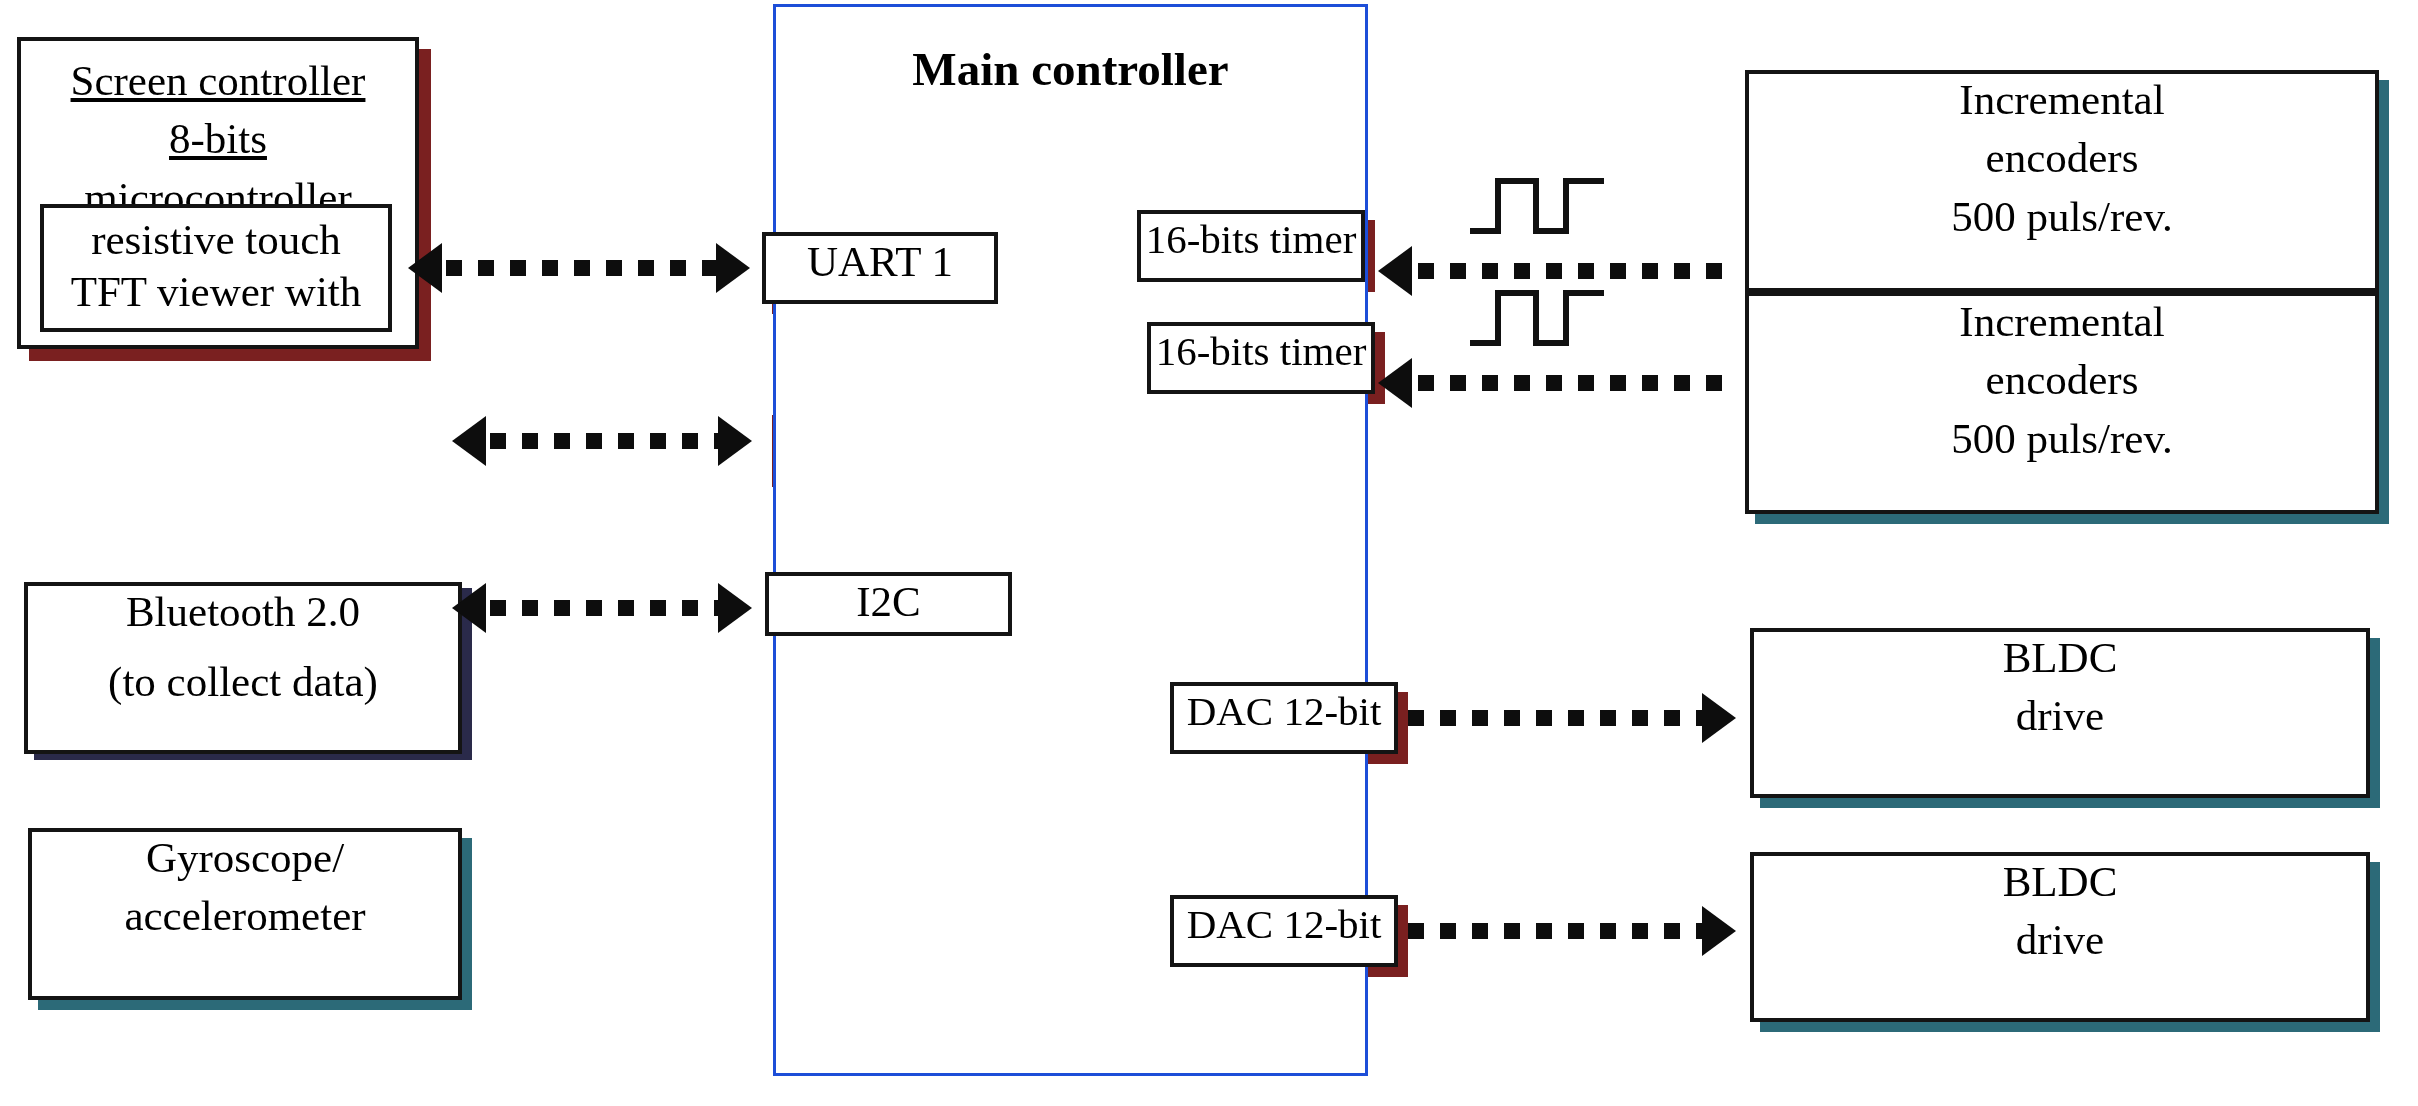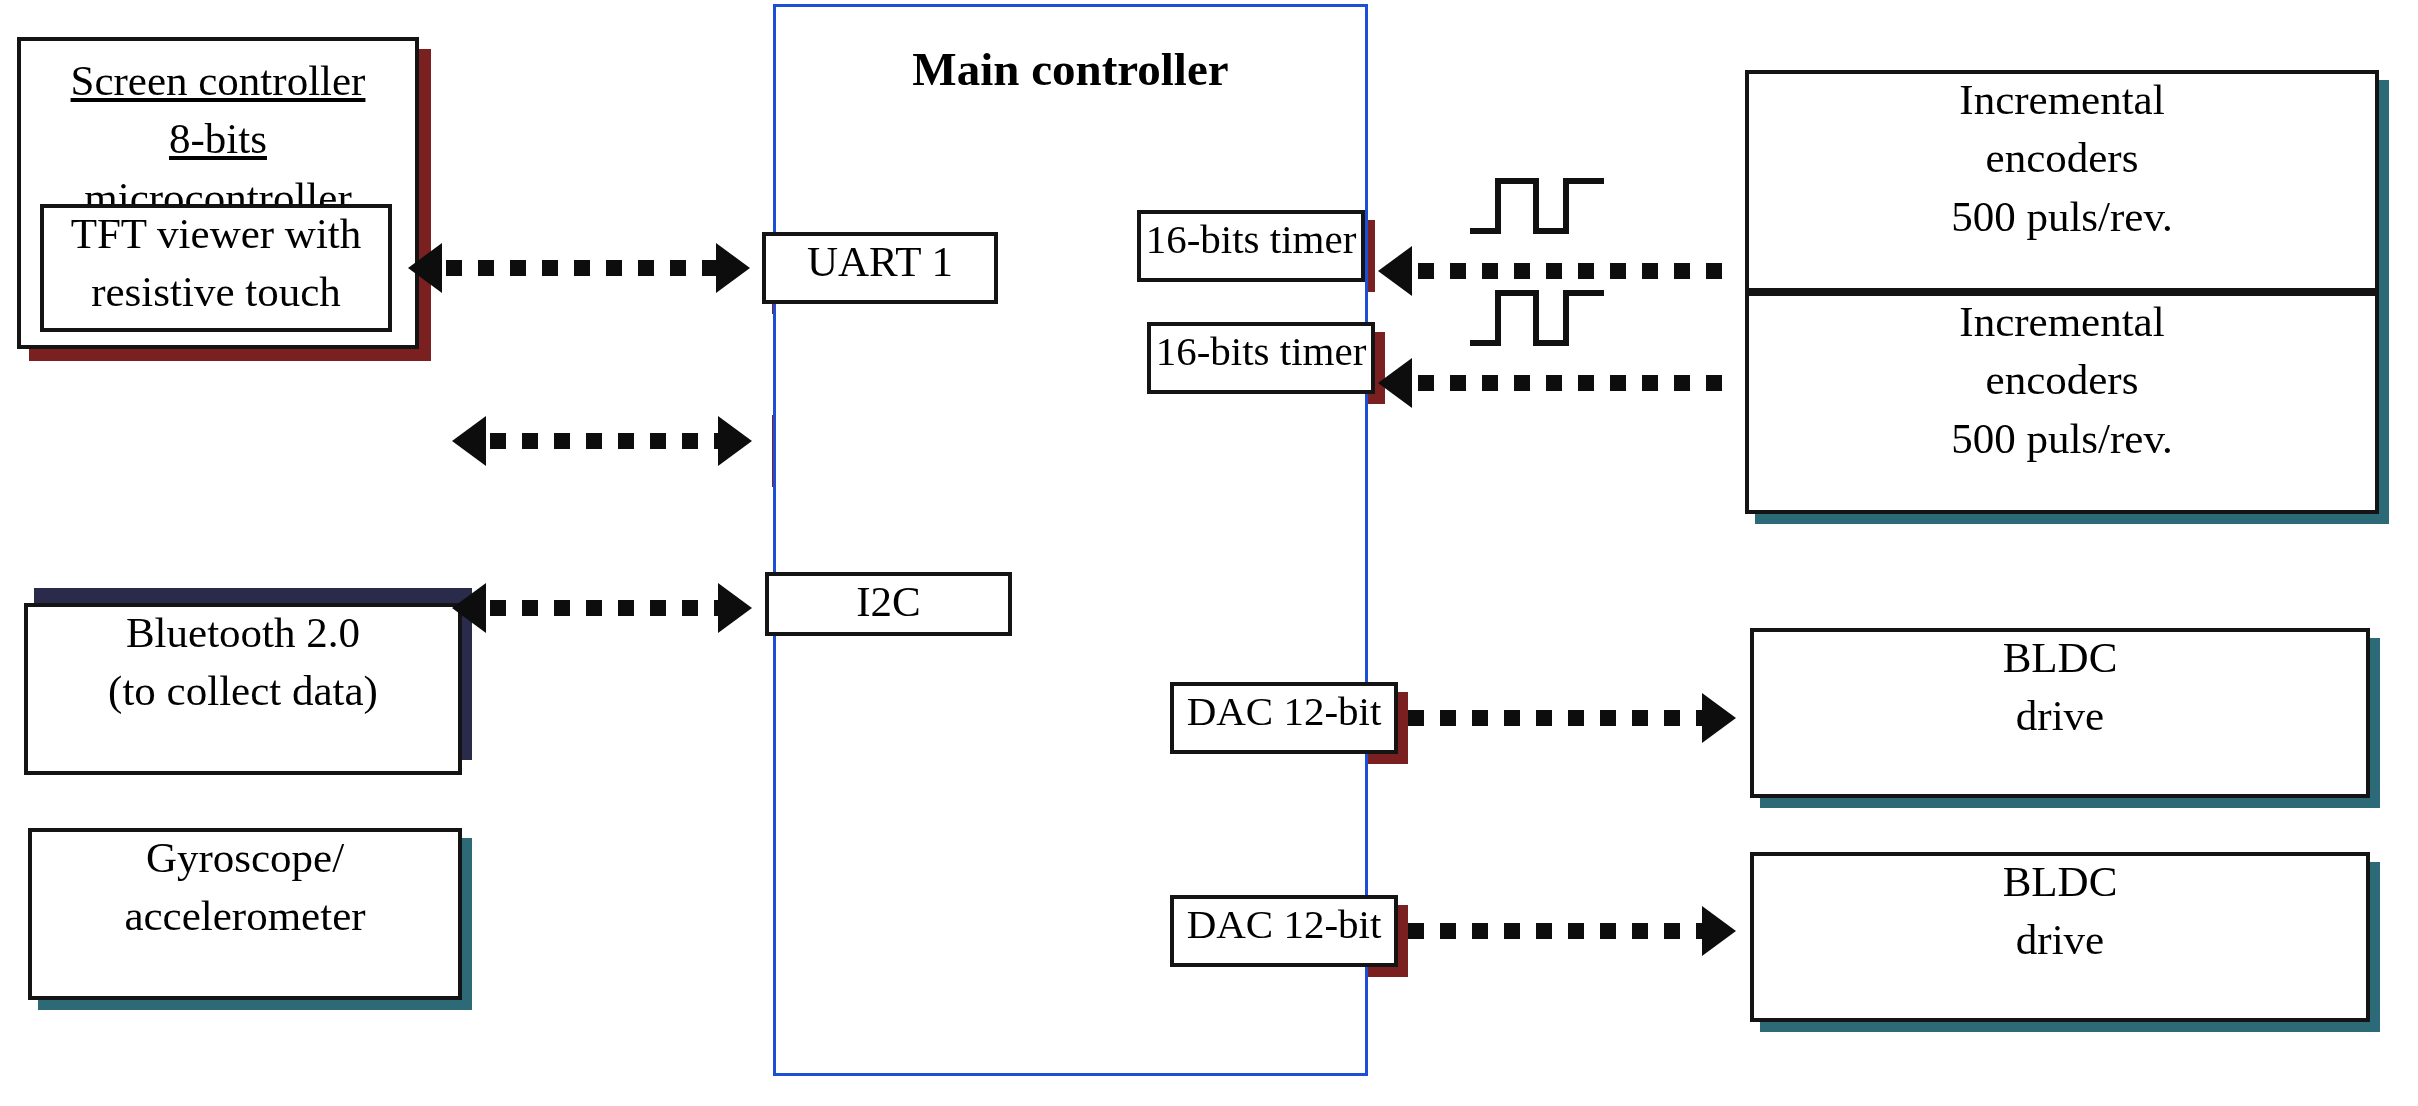--- a/index.html
+++ b/index.html
@@ -43,26 +43,26 @@
 
   <div class="shadow" style="left:29px;top:49px;width:402px;height:312px;background:#7a2020;"></div>
   <div class="blk bx" style="left:17px;top:37px;width:402px;height:312px;justify-content:flex-start;z-index:2;text-decoration:underline;">
     <div class="ln t-md" style="margin-top:14px;">Screen controller</div>
     <div class="ln t-md" style="margin-top:6px;">8-bits</div>
     <div class="ln t-md" style="margin-top:6px;">microcontroller</div>
   </div>
 
   <div class="shadow" style="left:50px;top:214px;width:352px;height:128px;background:#7a2020;"></div>
   <div class="blk bx" style="left:40px;top:204px;width:352px;height:128px;z-index:3;">
+    <div class="ln t-md" style="margin-top:6px;">resistive touch</div>
     <div class="ln t-md">TFT viewer with</div>
-    <div class="ln t-md" style="margin-top:6px;">resistive touch</div>
   </div>
 
   <div class="shadow" style="left:34px;top:588px;width:438px;height:172px;background:#2a2a4a;"></div>
-  <div class="blk bx" style="left:24px;top:603px;width:438px;height:172px;z-index:2;">
+  <div class="blk bx" style="left:24px;top:582px;width:438px;height:172px;z-index:2;gap:12px;">
     <div class="ln t-md">Bluetooth 2.0</div>
     <div class="ln t-md" style="margin-top:6px;">(to collect data)</div>
   </div>
 
   <div class="shadow" style="left:38px;top:838px;width:434px;height:172px;background:#2c6a78;"></div>
   <div class="blk bx" style="left:28px;top:828px;width:434px;height:172px;z-index:2;">
     <div class="ln t-md">Gyroscope/</div>
     <div class="ln t-md" style="margin-top:6px;">accelerometer</div>
   </div>
 

